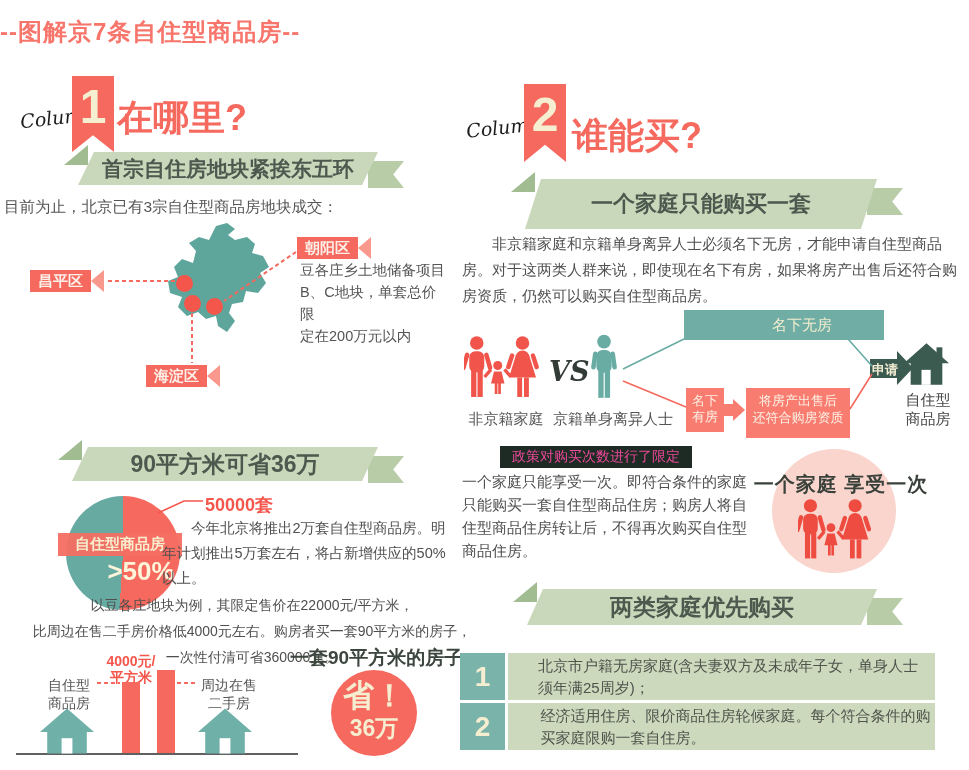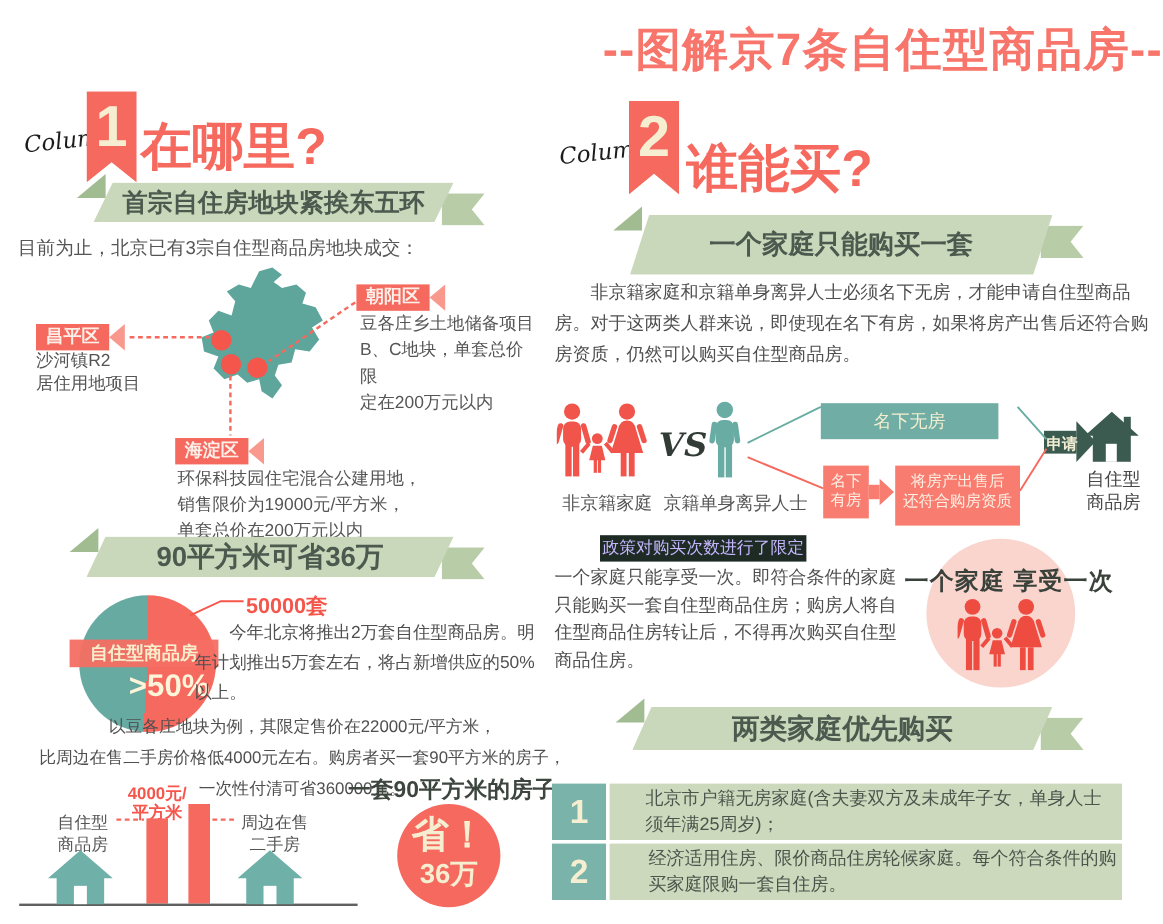--- a/index.html
+++ b/index.html
@@ -2,28 +2,28 @@
 <html><head>
 <meta charset="utf-8">
 <style>
   html,body{margin:0;padding:0;background:#fff;}
   #canvas{position:relative;width:969px;height:770px;background:#fff;overflow:hidden;
           font-family:"Liberation Sans","DejaVu Sans",sans-serif;color:#4f4f4f;}
   .abs{position:absolute;}
   .pre{white-space:pre-line;}
   .ctr{text-align:center;}
   
-  .main-title{left:0;right:0;top:16px;text-align:right;font-size:38px;font-weight:800;
+  .main-title{left:0;right:0;top:16px;text-align:left;font-size:24px;font-weight:800;
               color:#f7756b;letter-spacing:1px;}
   
   .colscript{font-family:"DejaVu Serif",serif;font-style:italic;font-size:19px;color:#1c1c1c;
              transform:rotate(-6deg);}
   .bm{width:42px;background:#f5695e;clip-path:polygon(0 0,100% 0,100% 100%,50% 78%,0 100%);
       color:#f6eed0;text-align:center;font-weight:bold;font-size:48px;line-height:62px;}
-  .colhead{font-size:43px;font-weight:800;color:#f5695e;text-align:right;}
+  .colhead{font-size:36px;font-weight:800;color:#f5695e;text-align:right;}
   
   .rib{position:absolute;}
   .rib-band{position:absolute;inset:0;background:#c9d8ba;z-index:1;
             clip-path:polygon(16px 0,100% 0,calc(100% - 16px) 100%,0 100%);
             display:flex;align-items:center;justify-content:center;
             font-weight:bold;color:#4c594f;}
   .rib-foldL{position:absolute;left:-14px;top:-7px;width:0;height:0;z-index:0;
              border-bottom:20px solid #a2bc92;border-left:24px solid transparent;}
   .rib-foldR{position:absolute;right:-26px;top:9px;width:36px;height:27px;background:#b8cca8;
              clip-path:polygon(0 0,100% 0,70% 50%,100% 100%,0 100%);z-index:0;}
@@ -51,22 +51,22 @@
   .badge{left:331px;top:670px;width:86px;height:86px;border-radius:50%;background:#f5695e;
          color:#f6eed0;text-align:center;}
   .badge .t1{font-size:31px;font-weight:bold;line-height:40px;margin-top:6px;}
   .badge .t2{font-size:23px;font-weight:bold;line-height:24px;}
   .savehead{left:290px;top:645px;font-size:19px;font-weight:bold;color:#3c453e;}
   
   .tealbox{background:#6fada5;color:#f4eecf;display:flex;align-items:center;justify-content:center;
            font-size:15px;}
   .redbox{background:#f87d70;color:#fdf0e4;text-align:center;font-size:13px;line-height:17px;}
   .darkarrowtxt{color:#f2ecd2;font-size:13px;font-weight:bold;}
-  .policy{left:500px;top:446px;background:#1d2b24;color:#c4b5fd;font-size:14px;
-          padding:2px 2px;}
+  .policy{left:500px;top:446px;background:#1d2b24;color:#ec4899;font-size:14px;
+          padding:2px 12px;}
   .oncetxt{left:748px;top:471px;width:186px;text-align:center;font-size:20px;font-weight:bold;
            color:#39413a;letter-spacing:1px;z-index:4;}
   .pinkcircle{left:772px;top:449px;width:124px;height:124px;border-radius:50%;background:#f9d5ce;}
   
   .rulenum{width:45px;height:47px;background:#79b3aa;color:#f6eed0;font-size:28px;font-weight:bold;
            display:flex;align-items:center;justify-content:center;}
   .rulebox{width:397px;height:47px;background:#ccd9bd;color:#4d544c;font-size:15px;line-height:22px;
            display:flex;align-items:center;padding-left:30px;}
   .vs{font-family:"DejaVu Serif",serif;font-style:italic;font-weight:bold;font-size:27px;color:#333b37;}
   svg{display:block;}
@@ -98,42 +98,37 @@
   <div class="abs colscript" style="left:20px;top:106px;">Column.</div>
   <div class="abs bm" style="left:72px;top:76px;height:76px;">1</div>
   <div class="abs colhead" style="left:117px;top:94px;">在哪里?</div>
 
   <div class="rib" style="left:78px;top:152px;width:300px;height:33px;">
     <div class="rib-foldL"></div>
     <div class="rib-foldR"></div>
     <div class="rib-band" style="font-size:21px;">首宗自住房地块紧挨东五环</div>
   </div>
 
-  <div class="abs" style="left:15px;top:197px;font-size:15.5px;color:#555;">目前为止，北京已有3宗自住型商品房地块成交：</div>
+  <div class="abs" style="left:4px;top:197px;font-size:15.5px;color:#555;">目前为止，北京已有3宗自住型商品房地块成交：</div>
 
   <svg class="abs" style="left:152px;top:220px;" width="134" height="134" viewBox="0 0 134 134">
     <path fill="#5ea59c" d="M64,6 L75,3 L83,9 L76,15 L83,20 L95,17 L103,24 L100,33 L111,36 L117,47 L108,53 L114,63 L106,73 L94,71 L91,82 L80,84 L77,93 L83,101 L75,112 L66,106 L64,96 L54,99 L46,92 L35,96 L26,87 L30,77 L18,73 L16,61 L26,57 L22,47 L30,39 L41,43 L44,31 L37,23 L47,17 L57,20 Z"></path>
   </svg>
   <div class="dot" style="left:176px;top:275px;"></div>
   <div class="dot" style="left:184px;top:295px;"></div>
   <div class="dot" style="left:206px;top:298px;"></div>
 
   <div class="mtag" style="left:30px;top:270px;">昌平区</div>
-  <div class="abs small pre" style="left:30px;top:292px;line-height:19px;width:130px;">沙河镇R2
-居住用地项目</div>
 
   <div class="mtag" style="left:297px;top:237px;">朝阳区</div>
   <div class="abs small pre" style="left:300px;top:259px;line-height:22px;width:150px;">豆各庄乡土地储备项目
 B、C地块，单套总价限
 定在200万元以内</div>
 
   <div class="mtag" style="left:146px;top:365px;">海淀区</div>
-  <div class="abs small pre" style="left:148px;top:388px;line-height:22px;width:240px;">环保科技园住宅混合公建用地，
-销售限价为19000元/平方米，
-单套总价在200万元以内</div>
 
   <div class="rib" style="left:72px;top:447px;width:306px;height:34px;">
     <div class="rib-foldL"></div>
     <div class="rib-foldR"></div>
     <div class="rib-band" style="font-size:23px;">90平方米可省36万</div>
   </div>
 
   <div class="abs pie"></div>
   <div class="abs pieband">自住型商品房</div>
   <div class="abs piepct">&gt;50%</div>
@@ -211,21 +206,21 @@
       <circle cx="17" cy="10" r="9"></circle>
       <rect x="7" y="21" width="20" height="30" rx="8"></rect>
       <rect x="3" y="23" width="6" height="24" rx="3" transform="rotate(8 6 23)"></rect>
       <rect x="25" y="23" width="6" height="24" rx="3" transform="rotate(-8 28 23)"></rect>
       <rect x="9.5" y="48" width="7" height="36"></rect>
         <rect x="18" y="48" width="7" height="36"></rect>
     </g>
   </svg>
   <div class="abs ctr" style="left:551px;top:410px;width:124px;font-size:15px;color:#555;">京籍单身离异人士</div>
 
-  <div class="abs tealbox" style="left:684px;top:336px;width:148px;height:30px;">名下无房</div>
+  <div class="abs tealbox" style="left:684px;top:310px;width:164px;height:30px;padding-left:36px;">名下无房</div>
 
   <div class="abs redbox pre" style="left:686px;top:388px;width:38px;height:44px;padding-top:5px;box-sizing:border-box;line-height:16px;">名下
 有房</div>
   <div class="abs" style="left:724px;top:404px;width:9px;height:12px;background:#f87d70;"></div>
   <div class="abs" style="left:733px;top:399px;width:0;height:0;border-top:11px solid transparent;border-bottom:11px solid transparent;border-left:12px solid #f87d70;"></div>
   <div class="abs redbox pre" style="left:746px;top:388px;width:104px;height:50px;padding-top:4px;box-sizing:border-box;">将房产出售后
 还符合购房资质</div>
 
   <div class="abs" style="left:870px;top:359px;width:27px;height:19px;background:#3b5a50;"></div>
   <div class="abs" style="left:897px;top:351px;width:0;height:0;border-top:17px solid transparent;border-bottom:17px solid transparent;border-left:16px solid #3b5a50;"></div>

